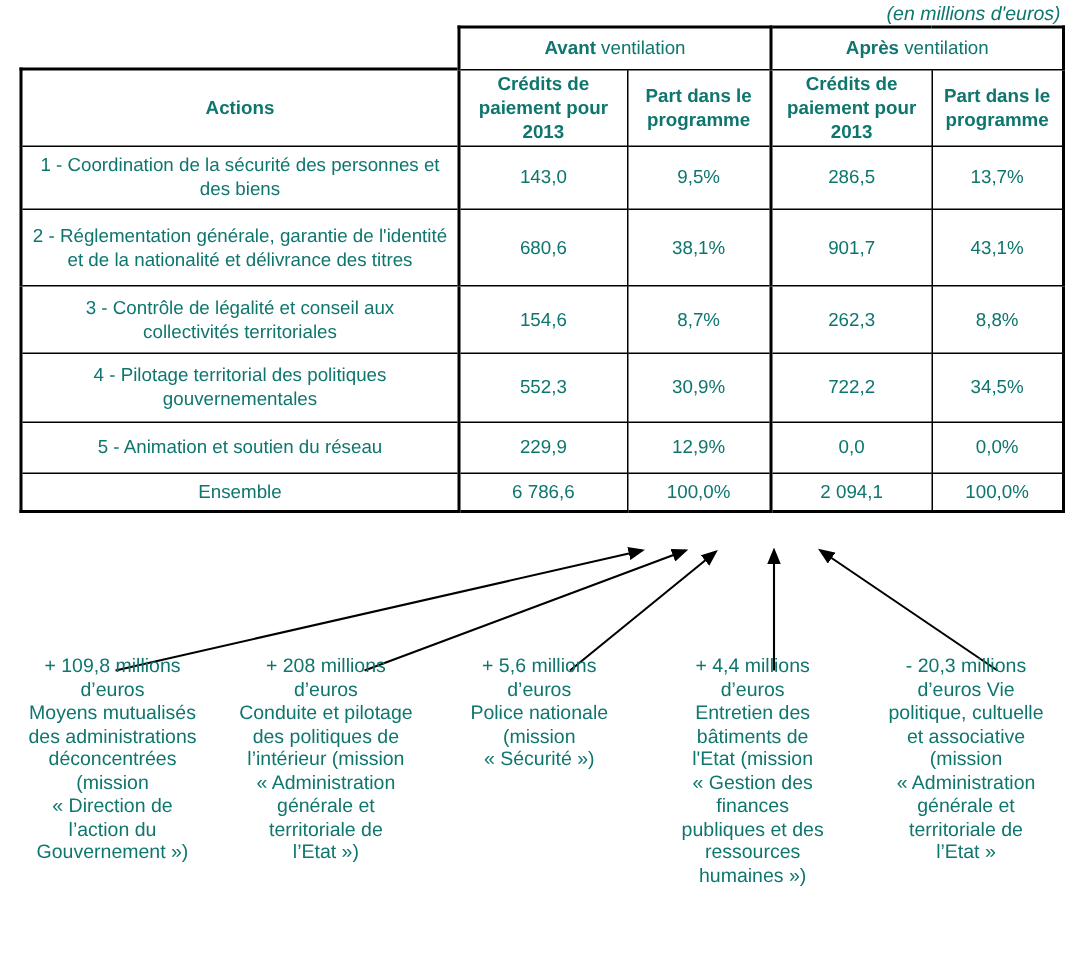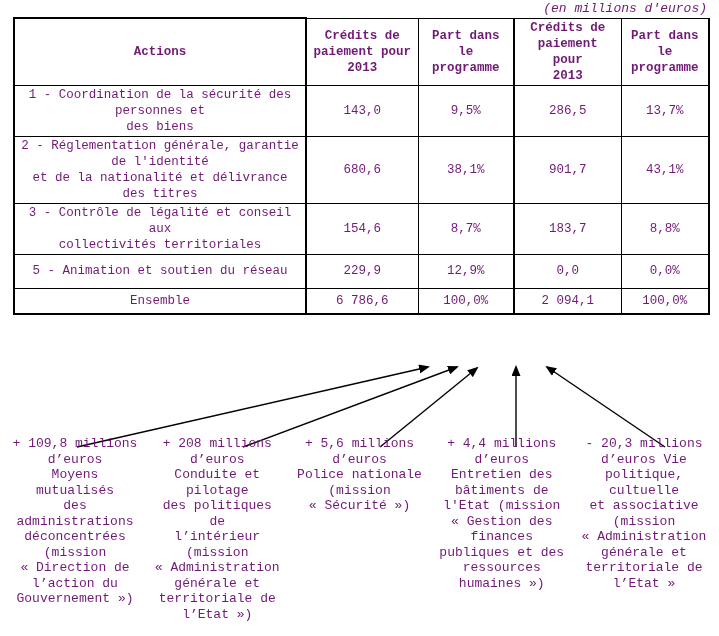--- a/index.html
+++ b/index.html
@@ -1,18 +1,18 @@
 <!DOCTYPE html>
 <html><head>
 <meta charset="utf-8">
 <style>
   html,body{margin:0;padding:0;background:#fff;}
   .page{
-    position:relative;width:716px;height:636px;background:#ffffff;color:#701a75;
-    font-family:Liberation Mono, monospace;overflow:hidden;
+    position:relative;width:716px;height:636px;background:#ffffff;color:#0f766e;
+    font-family:Liberation Sans, sans-serif;overflow:hidden;
   }
   .unit-note{
     position:absolute;top:1px;right:9px;font-style:italic;font-size:13px;
   }
   table.budget{
     position:absolute;top:17px;left:13px;width:695px;
     border-collapse:collapse;table-layout:fixed;font-size:12.5px;
   }
   table.budget th, table.budget td{
     border:1px solid #000;padding:1px 4px;vertical-align:middle;
@@ -55,20 +55,25 @@
 
   <table class="budget">
     <colgroup>
       <col style="width:292px">
         <col style="width:112px">
         <col style="width:96px">
       <col style="width:107px">
         <col style="width:88px">
     </colgroup>
     <tbody>
+        <tr class="group-row">
+      <td class="spacer-cell"></td>
+      <th colspan="2" class="bt2 bl2 br2"><span>Avant</span><span class="reg"> ventilation</span></th>
+      <th colspan="2" class="bt2 br2"><span>Après</span><span class="reg"> ventilation</span></th>
+    </tr>
     <tr class="colhead-row">
       <th class="bt2 bl2">Actions</th>
       <th class="bl2">Crédits de
 paiement pour
 2013</th>
       <th>Part dans le
 programme</th>
       <th class="bl2">Crédits de
 paiement pour
 2013</th>
@@ -89,22 +94,30 @@
       <td class="bl2">680,6</td>
       <td>38,1%</td>
       <td class="bl2">901,7</td>
       <td class="br2">43,1%</td>
     </tr>
     <tr class="r3">
       <td class="action bl2">3 - Contrôle de légalité et conseil aux
 collectivités territoriales</td>
       <td class="bl2">154,6</td>
       <td>8,7%</td>
-      <td class="bl2">183,7</td>
+      <td class="bl2">262,3</td>
       <td class="br2">8,8%</td>
+    </tr>
+    <tr class="r4">
+      <td class="action bl2">4 - Pilotage territorial des politiques
+gouvernementales</td>
+      <td class="bl2">552,3</td>
+      <td>30,9%</td>
+      <td class="bl2">722,2</td>
+      <td class="br2">34,5%</td>
     </tr>
     <tr class="r5">
       <td class="action bl2">5 - Animation et soutien du réseau</td>
       <td class="bl2">229,9</td>
       <td>12,9%</td>
       <td class="bl2">0,0</td>
       <td class="br2">0,0%</td>
     </tr>
     <tr class="rtotal">
       <td class="total-label-cell bl2 bb2">Ensemble</td>

